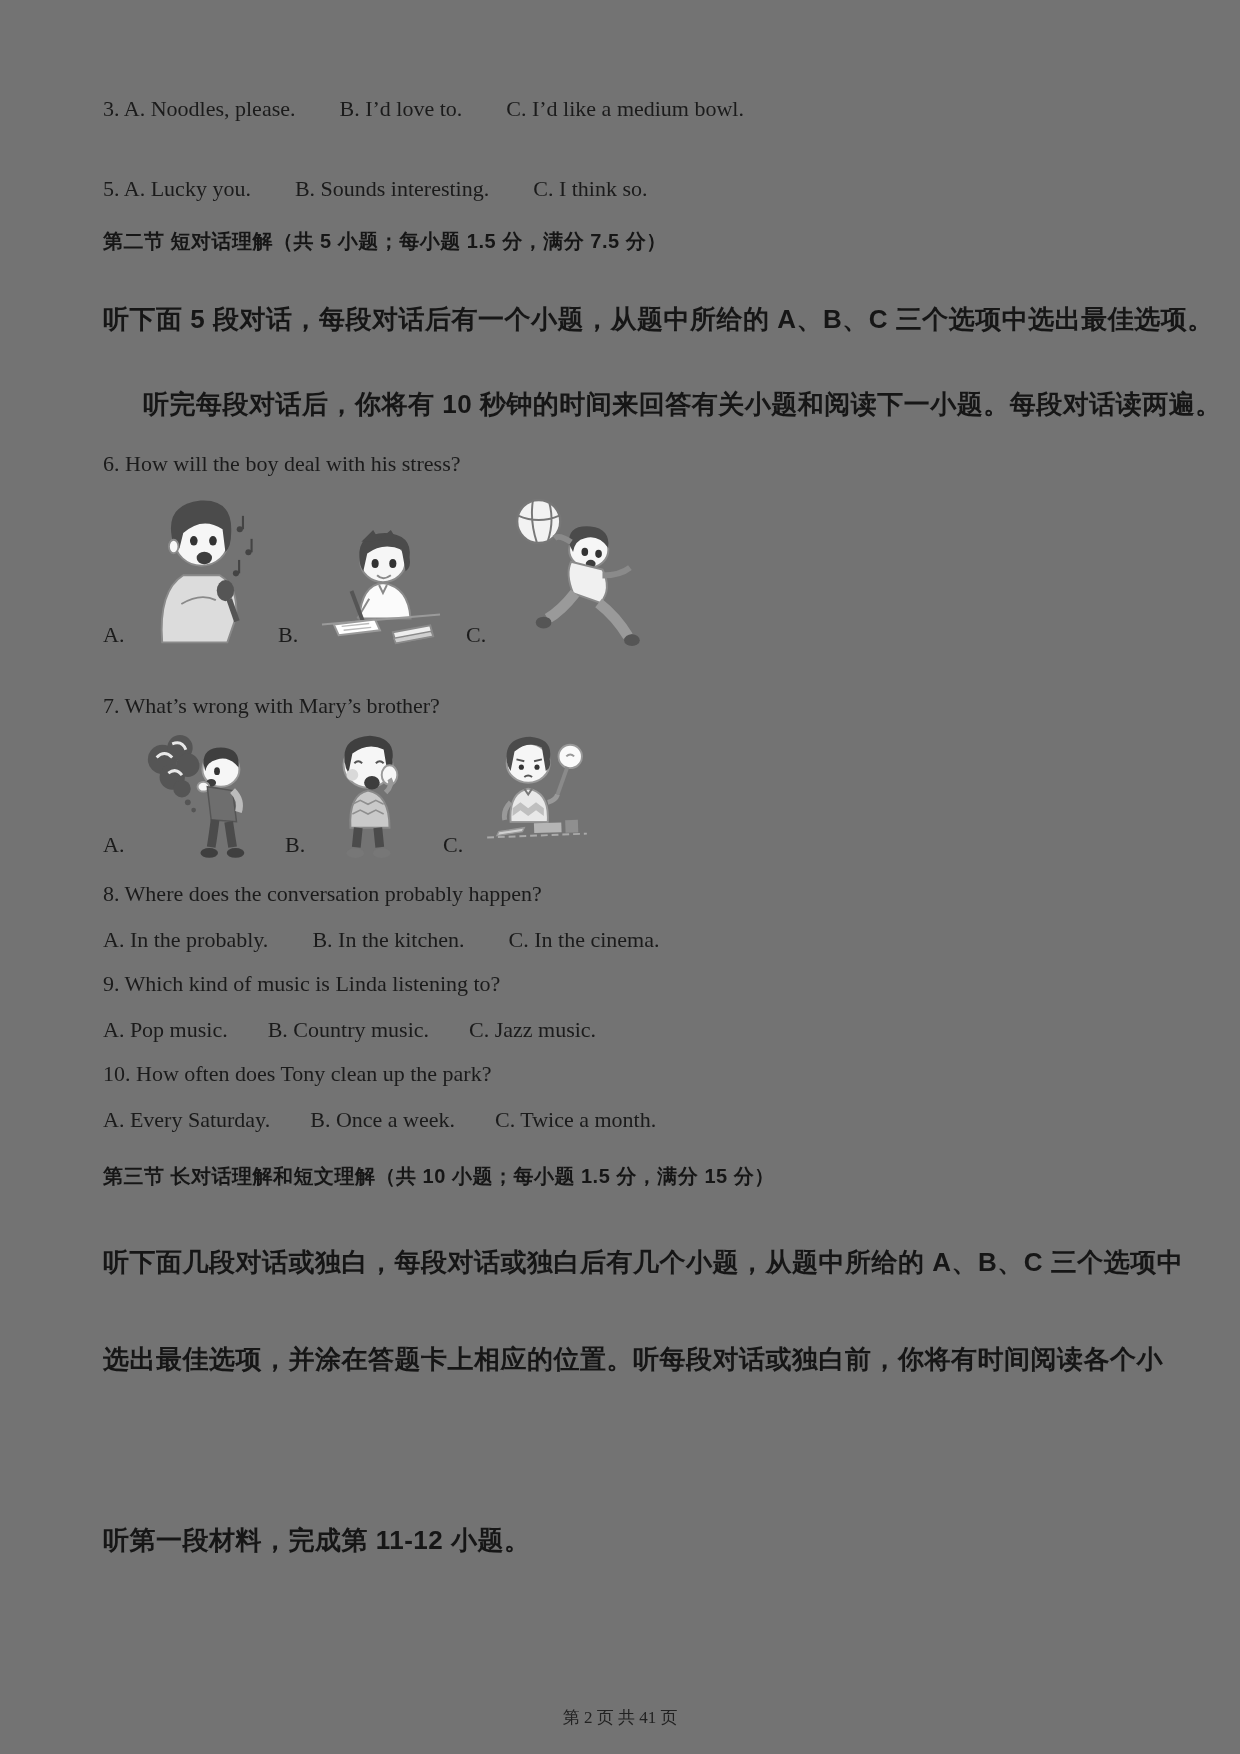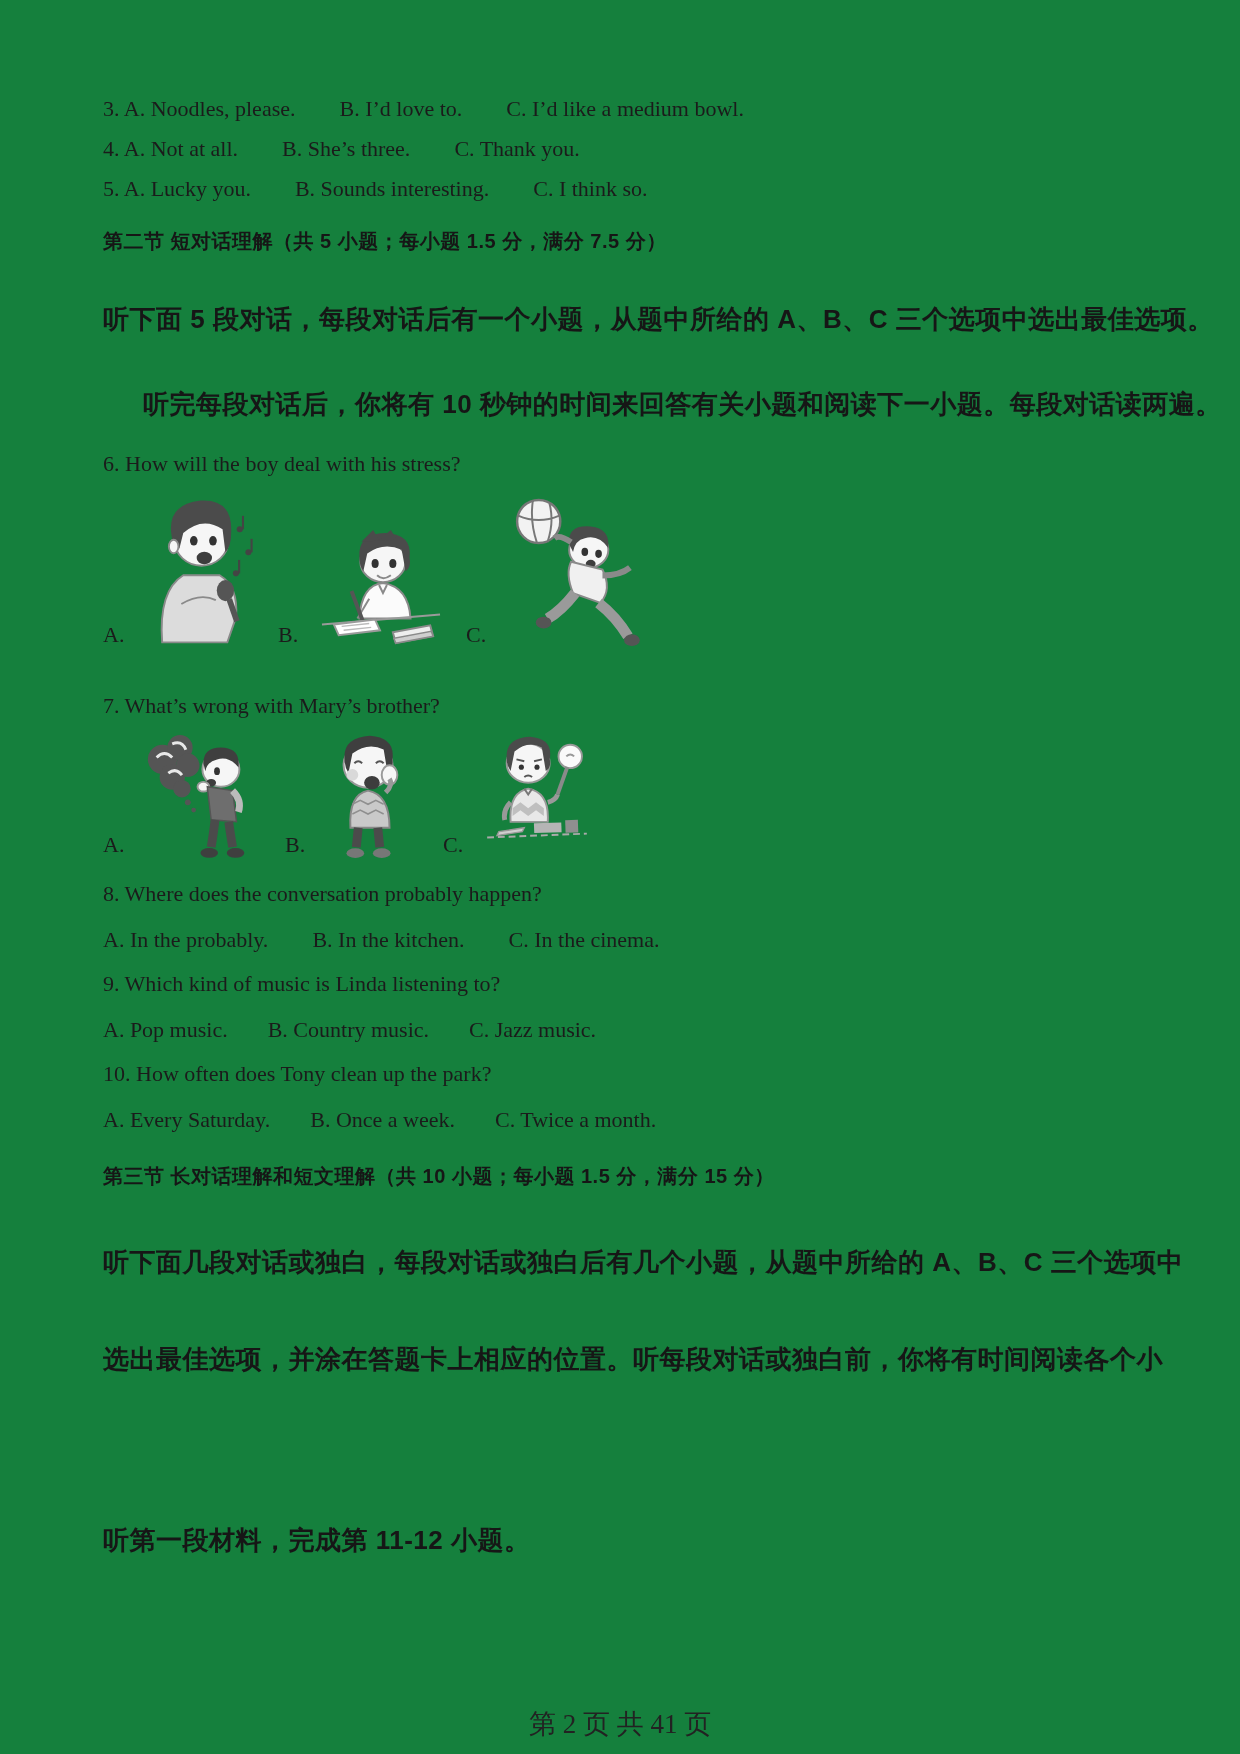--- a/index.html
+++ b/index.html
@@ -1,20 +1,20 @@
 <!DOCTYPE html>
 <html><head>
 <meta charset="utf-8">
 <style>
   html,body{margin:0;padding:0;background:#e8e8e8;}
   .page{
     position:relative;
     width:1240px;height:1754px;
     margin:0 auto;
-    background:#15803d;
+    background:#737373;
     font-family:"Liberation Serif", serif;
     color:#1b1b1b;
     overflow:hidden;
   }
   .abs{position:absolute;left:103px;}
   .en{font-size:22px;line-height:1.25;white-space:nowrap;}
   .opt-row{display:flex;gap:44px;}
   .opt-row .opt{white-space:nowrap;}
   .zh{
     font-family:"Liberation Sans", sans-serif;
@@ -25,39 +25,34 @@
     white-space:nowrap;
     color:#161616;
   }
   .zh-heading{font-size:20px;}
   .img-row{display:flex;align-items:flex-end;}
   .img-item{display:flex;align-items:flex-end;}
   .img-label{font-size:22px;font-family:"Liberation Serif", serif;margin-right:6px;padding-bottom:2px;width:34px;}
   .sketch{display:block;}
   .footer{
     position:absolute;left:0;top:1706px;width:100%;
-    text-align:center;font-size:27px;color:#222;
+    text-align:center;font-size:17px;color:#222;
     font-family:"Liberation Serif", serif;
   }
   .g-stroke{stroke:#8a8a8a;stroke-width:2;fill:none;}
 </style>
 </head>
 <body>
 
 <div class="page">
 
   <div class="abs en opt-row" style="top:95px;">
     <span class="opt">3. A. Noodles, please.</span>
     <span class="opt">B. I’d love to.</span>
     <span class="opt">C. I’d like a medium bowl.</span>
-  </div>
-  <div class="abs en opt-row" style="top:135px;">
-    <span class="opt">4. A. Not at all.</span>
-    <span class="opt">B. She’s three.</span>
-    <span class="opt">C. Thank you.</span>
   </div>
   <div class="abs en opt-row" style="top:175px;">
     <span class="opt">5. A. Lucky you.</span>
     <span class="opt">B. Sounds interesting.</span>
     <span class="opt">C. I think so.</span>
   </div>
 
   <div class="abs zh zh-heading" style="top:228px;">第二节 短对话理解（共 5 小题；每小题 1.5 分，满分 7.5 分）</div>
   <div class="abs zh" style="top:303px;">听下面 5 段对话，每段对话后有一个小题，从题中所给的 A、B、C 三个选项中选出最佳选项。</div>
   <div class="abs zh" style="top:388px;padding-left:40px;">听完每段对话后，你将有 10 秒钟的时间来回答有关小题和阅读下一小题。每段对话读两遍。</div>

